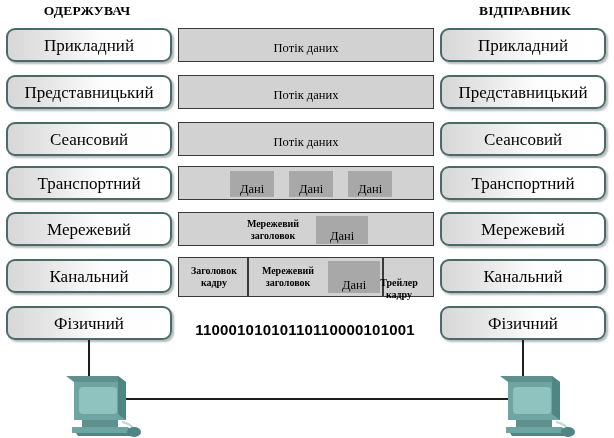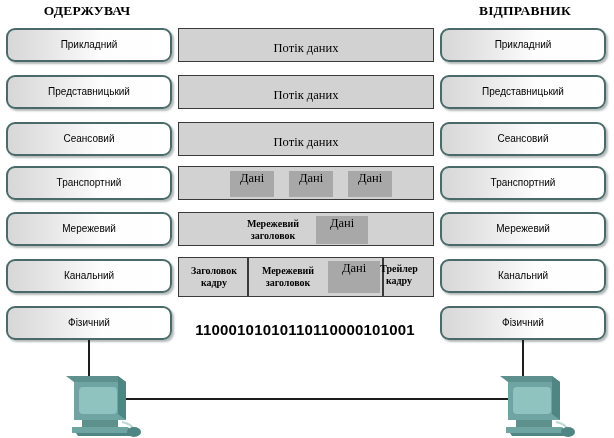--- a/index.html
+++ b/index.html
@@ -38,22 +38,22 @@
     box-sizing: border-box;
     border: 2px solid #4a6a6a;
     border-radius: 9px;
     background: linear-gradient(to right, #d7d7d7 0%, #e4e4e4 22%, #fdfdfd 58%, #ffffff 100%);
     box-shadow: 2px 2px 2px rgba(120,130,130,0.55);
     display: flex;
     align-items: center;
     justify-content: center;
   }
   .layer-box .layer-label {
-    font-family: Liberation Sans, sans-serif;
-    font-size: 10px;
+    font-family: Liberation Serif, serif;
+    font-size: 17px;
     color: #000000;
     white-space: nowrap;
     line-height: 1;
   }
 
   
   .mid-box {
     position: absolute;
     box-sizing: border-box;
     border: 1.6px solid #3a3a3a;
@@ -69,21 +69,21 @@
     white-space: nowrap;
     margin-top: 7px;
   }
 
   
   .chip {
     position: absolute;
     box-sizing: border-box;
     background: #a8a8a8;
     display: flex;
-    align-items: flex-start;
+    align-items: flex-end;
     justify-content: center;
   }
   .chip .chip-label {
     font-family: "Liberation Serif", serif;
     font-size: 12.5px;
     color: #000000;
     white-space: nowrap;
   }
 
   
@@ -227,21 +227,21 @@
     </div>
     <div class="vsep" style="left:68px; top:0px; height:100%;"></div>
     <div class="mid-text" style="left:70px; top:2px; width:78px; height:34px;">
       <span>Мережевий</span>
       <span>заголовок</span>
     </div>
     <div class="chip" style="left:149px; top:3px; width:52px; height:32px;">
       <span class="chip-label">Дані</span>
     </div>
     <div class="vsep" style="left:203px; top:0px; height:100%;"></div>
-    <div class="mid-text" style="left:205px; top:0; width:30px; height:34px;">
+    <div class="mid-text" style="left:205px; top:14px; width:30px; height:34px;">
       <span>Трейлер</span>
       <span>кадру</span>
     </div>
   </div>
 
   <div id="binary-stream">11000101010110110000101001</div>
 
   <div class="line v" style="left:88px; top:340px; height:39px;"></div>
   <div class="line v" style="left:522px; top:340px; height:39px;"></div>
   <div class="line h" style="left:108px; top:398px; width:406px;"></div>

